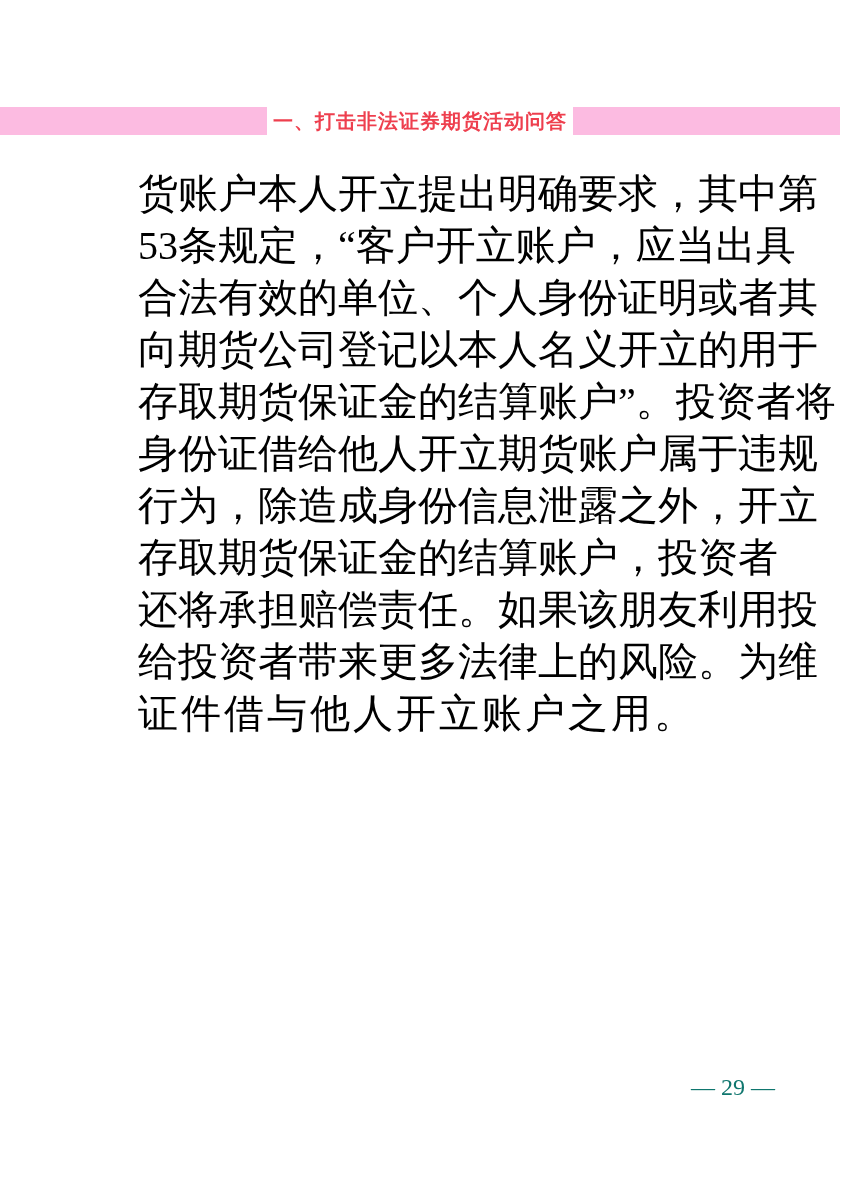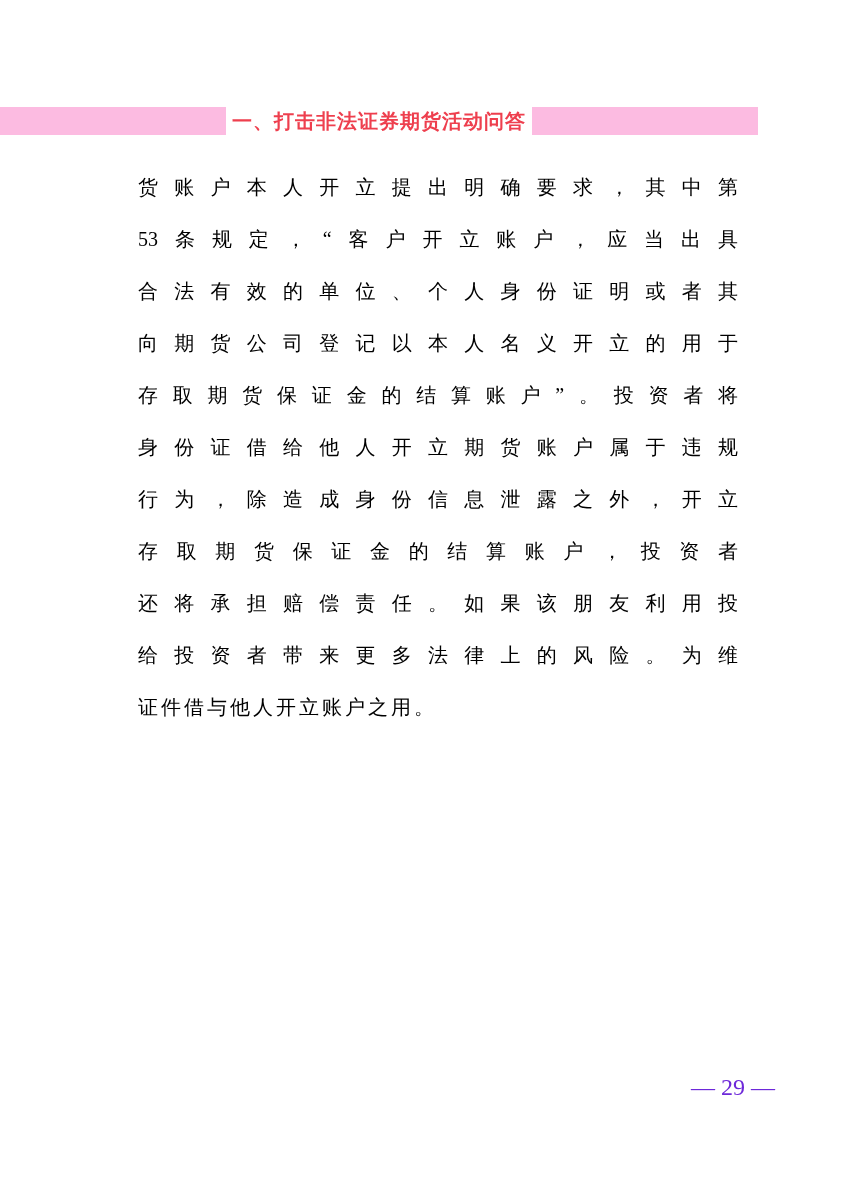--- a/index.html
+++ b/index.html
@@ -14,21 +14,21 @@
     background: #ffffff;
     overflow: hidden;
     font-family: "Liberation Serif", "DejaVu Serif", serif;
     color: #000000;
   }
   
   .band {
     position: absolute;
     top: 107px;
     left: 0;
-    width: 758px;
+    width: 840px;
     height: 28px;
     display: flex;
     align-items: center;
     justify-content: center;
   }
   .title-box {
     background: #ffffff;
     height: 100%;
     width: 306px;
     display: flex;
@@ -39,23 +39,23 @@
     font-family: "Liberation Sans", "DejaVu Sans", sans-serif;
     font-weight: 700;
     font-size: 20px;
     letter-spacing: 1px;
     white-space: nowrap;
   }
   
   .body-text {
     position: absolute;
     left: 138px;
-    top: 161px;
+    top: 168px;
     width: 600px;
-    font-size: 20px;
+    font-size: 40px;
   }
   .line {
     height: 52px;
     line-height: 52px;
     white-space: nowrap;
     text-align: justify;
     text-align-last: justify;
     -moz-text-align-last: justify;
   }
   .line.last {
@@ -67,21 +67,21 @@
   
   .footer {
     position: absolute;
     top: 1072px;
     left: 633px;
     width: 200px;
     height: 30px;
     line-height: 30px;
     text-align: center;
     font-size: 24px;
-    color: #6d28d9;
+    color: #0f766e;
   }
 </style>
 </head>
 <body>
 
 <div class="page">
 
   <div class="band" style="background: rgb(252, 187, 225);">
     <div class="title-box">
       <span class="title" style="color: rgb(238, 63, 78);">一、打击非法证券期货活动问答</span>

